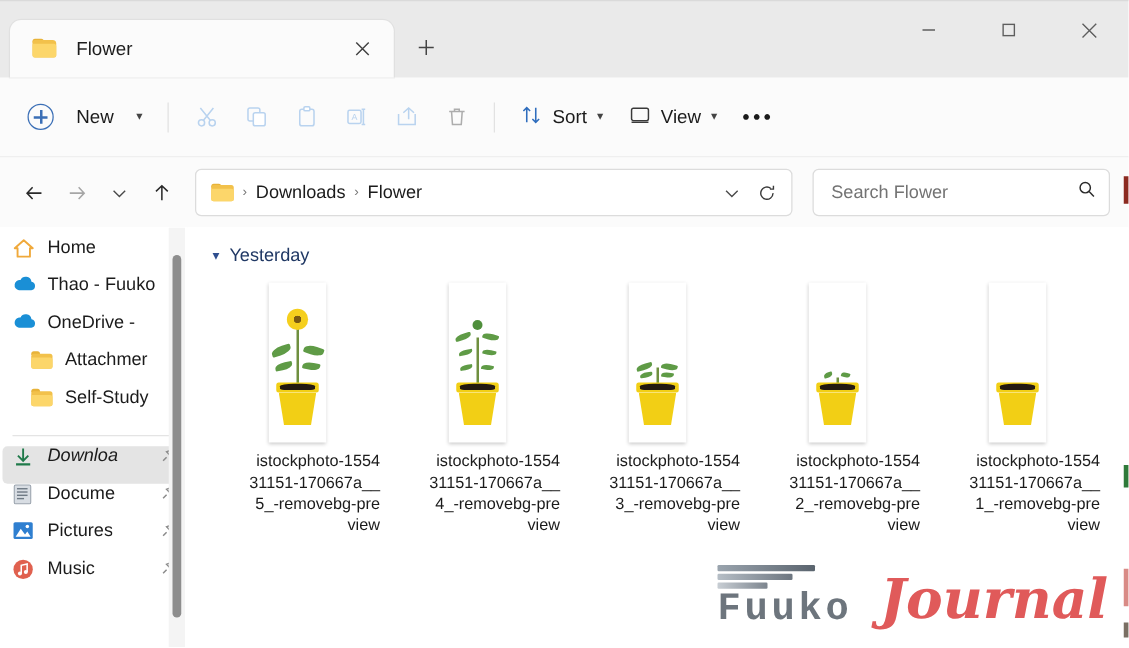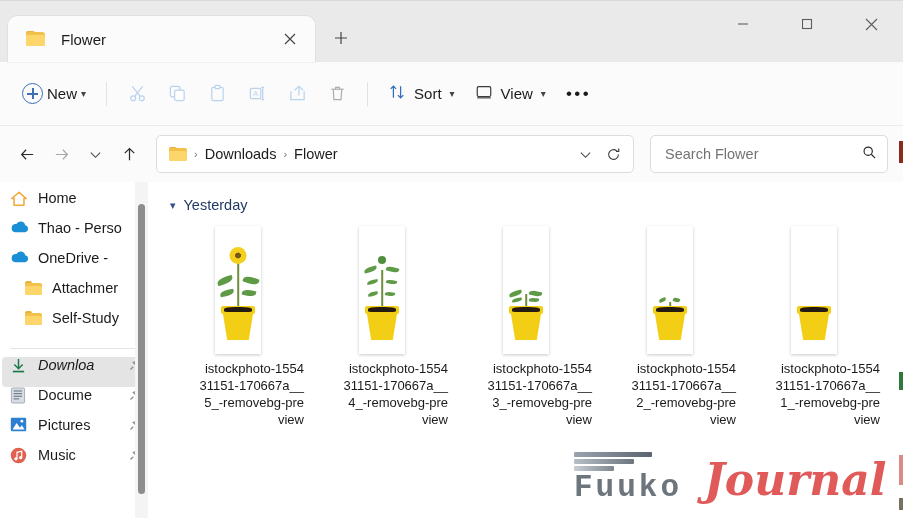--- a/index.html
+++ b/index.html
@@ -89,21 +89,21 @@
 
   
   .cmdbar {
     height: 64px;
     background: #fbfbfb;
     display: flex; align-items: center;
     padding-left: 14px;
     border-bottom: 1px solid #ececec;
   }
   .cmd-new {
-    display: flex; align-items: center; gap: 4px;
+    display: flex; align-items: center; gap: 18px;
     height: 36px; padding: 0 10px 0 8px;
     border-radius: 5px;
     color: #1b1b1b; font-size: 15px;
   }
   .cmd-new .plus-circle {
     width: 21px; height: 21px; border-radius: 50%;
     border: 1.4px solid #3b6fb6;
     position: relative;
   }
   .cmd-new .plus-circle::before,
@@ -522,21 +522,21 @@
           <div class="side-item">
             <span class="side-ico"><svg width="18" height="18" viewBox="0 0 20 20">
                 <path d="M10 2.5 L18 9.5 H15.5 V17 H4.5 V9.5 H2 Z" fill="none" stroke="#f0a93b" stroke-width="1.7" stroke-linejoin="round"></path>
               </svg></span>
             <span class="side-label">Home</span>
           </div>
           <div class="side-item">
             <span class="side-ico"><svg width="19" height="14" viewBox="0 0 22 14">
                 <path d="M6 13 H17.4 A4 4 0 0 0 17.6 5.1 A5.4 5.4 0 0 0 7.4 3.6 A4.6 4.6 0 0 0 6 13 Z" fill="#1a8fd6"></path>
               </svg></span>
-            <span class="side-label">Thao - Perso</span>
+            <span class="side-label">Thao - Fuuko</span>
           </div>
           <div class="side-item">
             <span class="side-ico"><svg width="19" height="14" viewBox="0 0 22 14">
                 <path d="M6 13 H17.4 A4 4 0 0 0 17.6 5.1 A5.4 5.4 0 0 0 7.4 3.6 A4.6 4.6 0 0 0 6 13 Z" fill="#1a8fd6"></path>
               </svg></span>
             <span class="side-label">OneDrive -</span>
           </div>
           <div class="side-item indent">
             <span class="side-ico ico-folder">
               <span class="ico-folder" style="position:absolute;inset:0;display:block">

